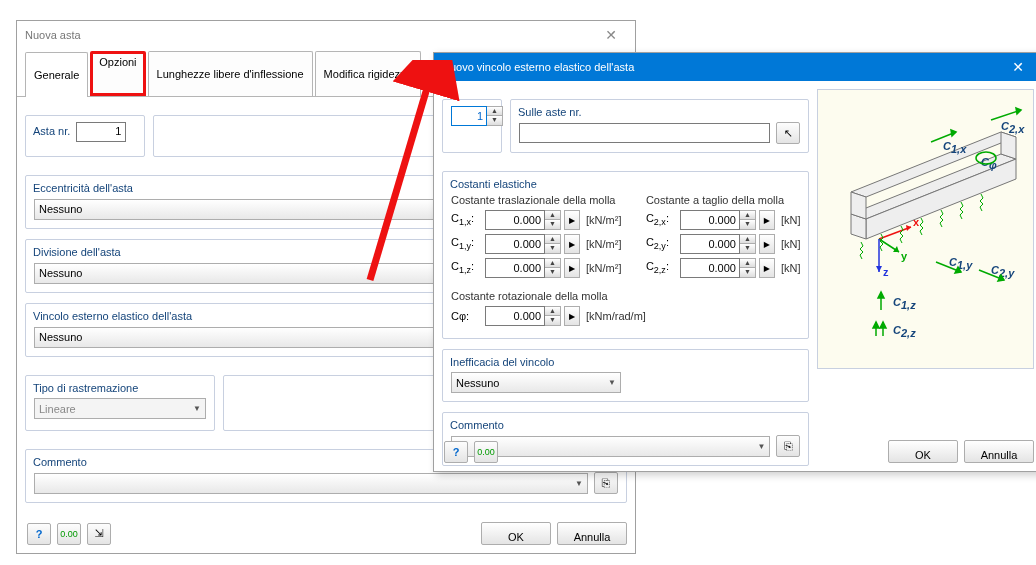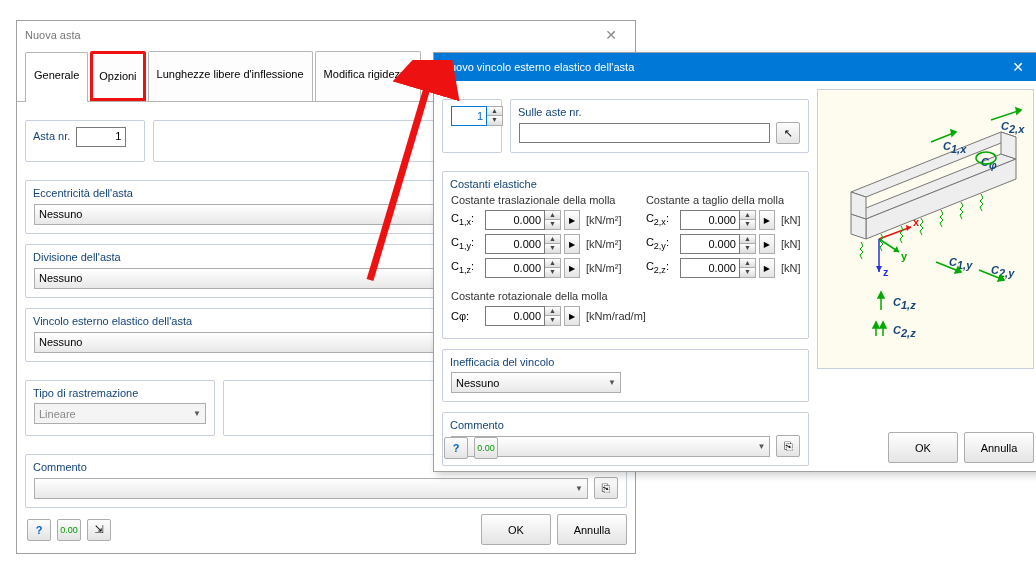--- a/index.html
+++ b/index.html
@@ -9,21 +9,21 @@
   .win-main { left: 16px; top: 20px; width: 620px; height: 534px; }
   .win-dialog { left: 433px; top: 52px; width: 610px; height: 420px; box-shadow: 3px 3px 8px rgba(0,0,0,0.2); z-index: 2;}
   
   .titlebar { height: 28px; display: flex; align-items: center; padding: 0 8px; color: #777; font-size: 12px; justify-content: space-between; }
   .titlebar.blue { background: #0078d7; color: #fff; }
   .close-x { font-family: Arial; font-size: 14px; padding: 0 10px; color: #888; cursor: pointer; }
   .titlebar.blue .close-x { color: #fff; }
   
   .tabstrip { display: flex; border-bottom: 1px solid #b5b5b5; padding: 0 8px; margin-top: 2px; }
   .tab { padding: 16px 8px; border: 1px solid #b5b5b5; border-bottom: none; background: #fdfdfd; margin-right: 2px; border-radius: 2px 2px 0 0; cursor: pointer; }
-  .tab.active { border: 3px solid #e11; padding: 16px 6px; font-weight: normal; }
+  .tab.active { border: 3px solid #e11; padding: 2px 6px; font-weight: normal; }
   .tab.sel { background:#fff; position:relative; top:1px;}
   
   .body { padding: 8px; }
   
   .group { border: 1px solid #c8d0e0; border-radius: 2px; padding: 6px 8px 8px; margin-bottom: 8px; position:relative; }
   .group-title { color: #14447a; font-size: 11px; margin: -16px 0 4px -4px; background:transparent; display:inline-block; padding:0 3px;}
   .group-wrap { margin-top:10px;}
   
   .num-field { width: 50px; height: 20px; border: 1px solid #7a7a7a; background: #fff; text-align: right; padding: 2px 4px; display:inline-block;}
   .dropdown { height: 21px; border: 1px solid #adadad; background: linear-gradient(#fff,#e8e8e8); display: flex; align-items: center; justify-content: space-between; padding: 0 4px; }
@@ -36,21 +36,21 @@
   .spin { display:inline-flex; align-items:center;}
   .spin input { width:60px; height:20px; border:1px solid #7a7a7a; text-align:right; padding:2px 3px; font-size:11px;}
   .spin-btns { display:flex; flex-direction:column; border:1px solid #adadad; border-left:none;}
   .spin-btns div { width:15px; height:9px; background:linear-gradient(#fff,#ddd); font-size:7px; text-align:center; line-height:8px; cursor:pointer; color:#444;}
   .spin-btns div:first-child{border-bottom:1px solid #adadad;}
   .play-btn { width:16px; height:20px; border:1px solid #adadad; background:linear-gradient(#fff,#e4e4e4); display:inline-flex; align-items:center; justify-content:center; font-size:8px; margin-left:1px; cursor:pointer;}
   
   .unit { margin-left:4px; color:#333;}
   .clabel { display:inline-block; width:32px;}
   
-  .btn { height:31px; min-width:70px; border:1px solid #adadad; background:linear-gradient(#fff,#e4e4e4); border-radius:2px; cursor:pointer; padding:8px 10px;}
+  .btn { height:23px; min-width:70px; border:1px solid #adadad; background:linear-gradient(#fff,#e4e4e4); border-radius:2px; cursor:pointer; padding:8px 10px;}
   .footer { position:absolute; bottom:8px; left:8px; right:8px; display:flex; justify-content:space-between; align-items:center;}
   .footer-right { display:flex; gap:6px;}
   
   .long-input { flex:1; height:20px; border:1px solid #7a7a7a; background:#fff; padding:2px 4px;}
   
   .diagram { width:220px; height:280px; border:1px solid #c8d0e0; background:#fdfcef; position:relative; display:flex; align-items:center; justify-content:center;}
   
   .arrow-overlay { position:absolute; z-index:5; pointer-events:none;}
   
   .const-row { display:flex; align-items:center; margin-bottom:4px; gap:2px;}

